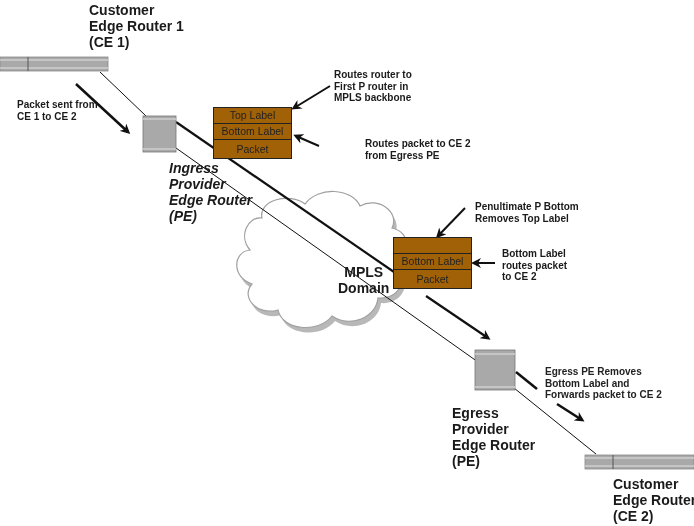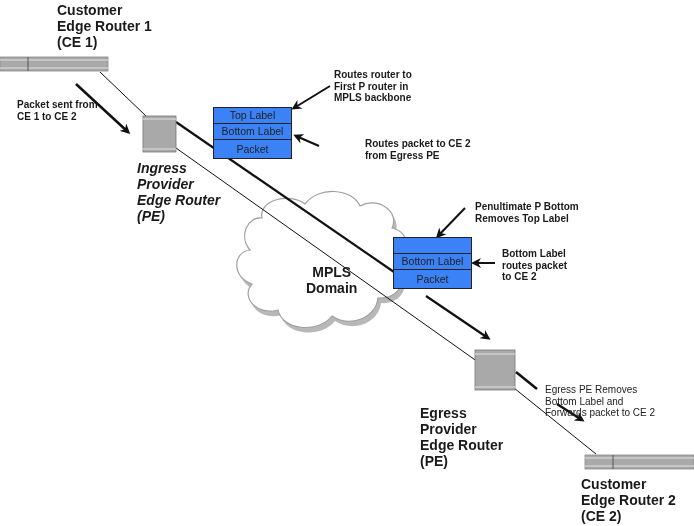--- a/index.html
+++ b/index.html
@@ -1,23 +1,23 @@
 <!DOCTYPE html>
 <html><head>
   <meta charset="utf-8">
   <style>
     html, body { margin: 0; padding: 0; background: #ffffff; }
     body { width: 694px; height: 526px; position: relative; overflow: hidden;
            font-family: "Liberation Sans", sans-serif; color: #111; }
     svg { position: absolute; left: 0; top: 0; }
     .lbl { position: absolute; font-family: "Liberation Sans", sans-serif;
            font-weight: bold; color: #1a1a1a; line-height: 1.15; white-space: pre; }
-    .big { font-size: 14px; }
+    .big { font-size: 14px; margin-left: 32px; }
     .small { font-size: 10px; }
-    .stack { position: absolute; border: 1px solid #222; background: #3b82f6; }
+    .stack { position: absolute; border: 1px solid #222; background: #a16207; }
     .stack div { border-bottom: 1px solid #222; text-align: center;
                  font-family: "Liberation Sans", sans-serif; font-size: 10.5px;
                  height: 15px; line-height: 15px; color: #222; }
     .stack div.pkt { height: 18px; line-height: 18px; border-bottom: none; }
   </style>
 </head>
 <body>
 
 <svg width="694" height="526" viewBox="0 0 694 526">
   <defs>
@@ -101,21 +101,21 @@
 <div class="lbl small" style="left:334px; top:69px;">Routes router to
 First P router in
 MPLS backbone</div>
 <div class="lbl small" style="left:325px; top:138px;margin-left:40px;">Routes packet to CE 2
 from Egress PE</div>
 <div class="lbl small" style="left:475px; top:201px;">Penultimate P Bottom
 Removes Top Label</div>
 <div class="lbl small" style="left:502px; top:248px;">Bottom Label
 routes packet
 to CE 2</div>
-<div class="lbl small" style="left:545px; top:384px; font-weight:normal; color:#222;">Egress PE Removes
+<div class="lbl small" style="left:545px; top:366px; font-weight:bold; color:#222;">Egress PE Removes
 Bottom Label and
 Forwards packet to CE 2</div>
 
 <div class="stack" style="left:213px; top:107px; width:77px;">
   <div>Top Label</div>
   <div>Bottom Label</div>
   <div class="pkt">Packet</div>
 </div>
 
 <div class="stack" style="left:393px; top:237px; width:77px;">

